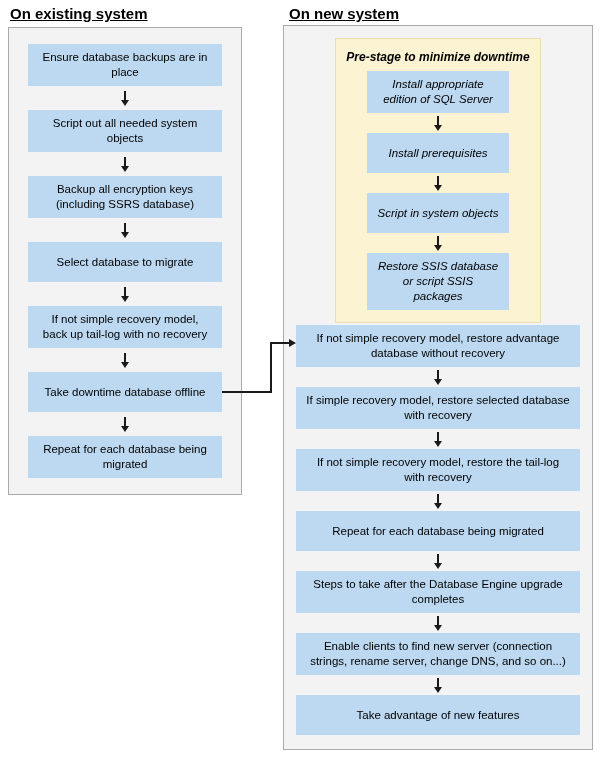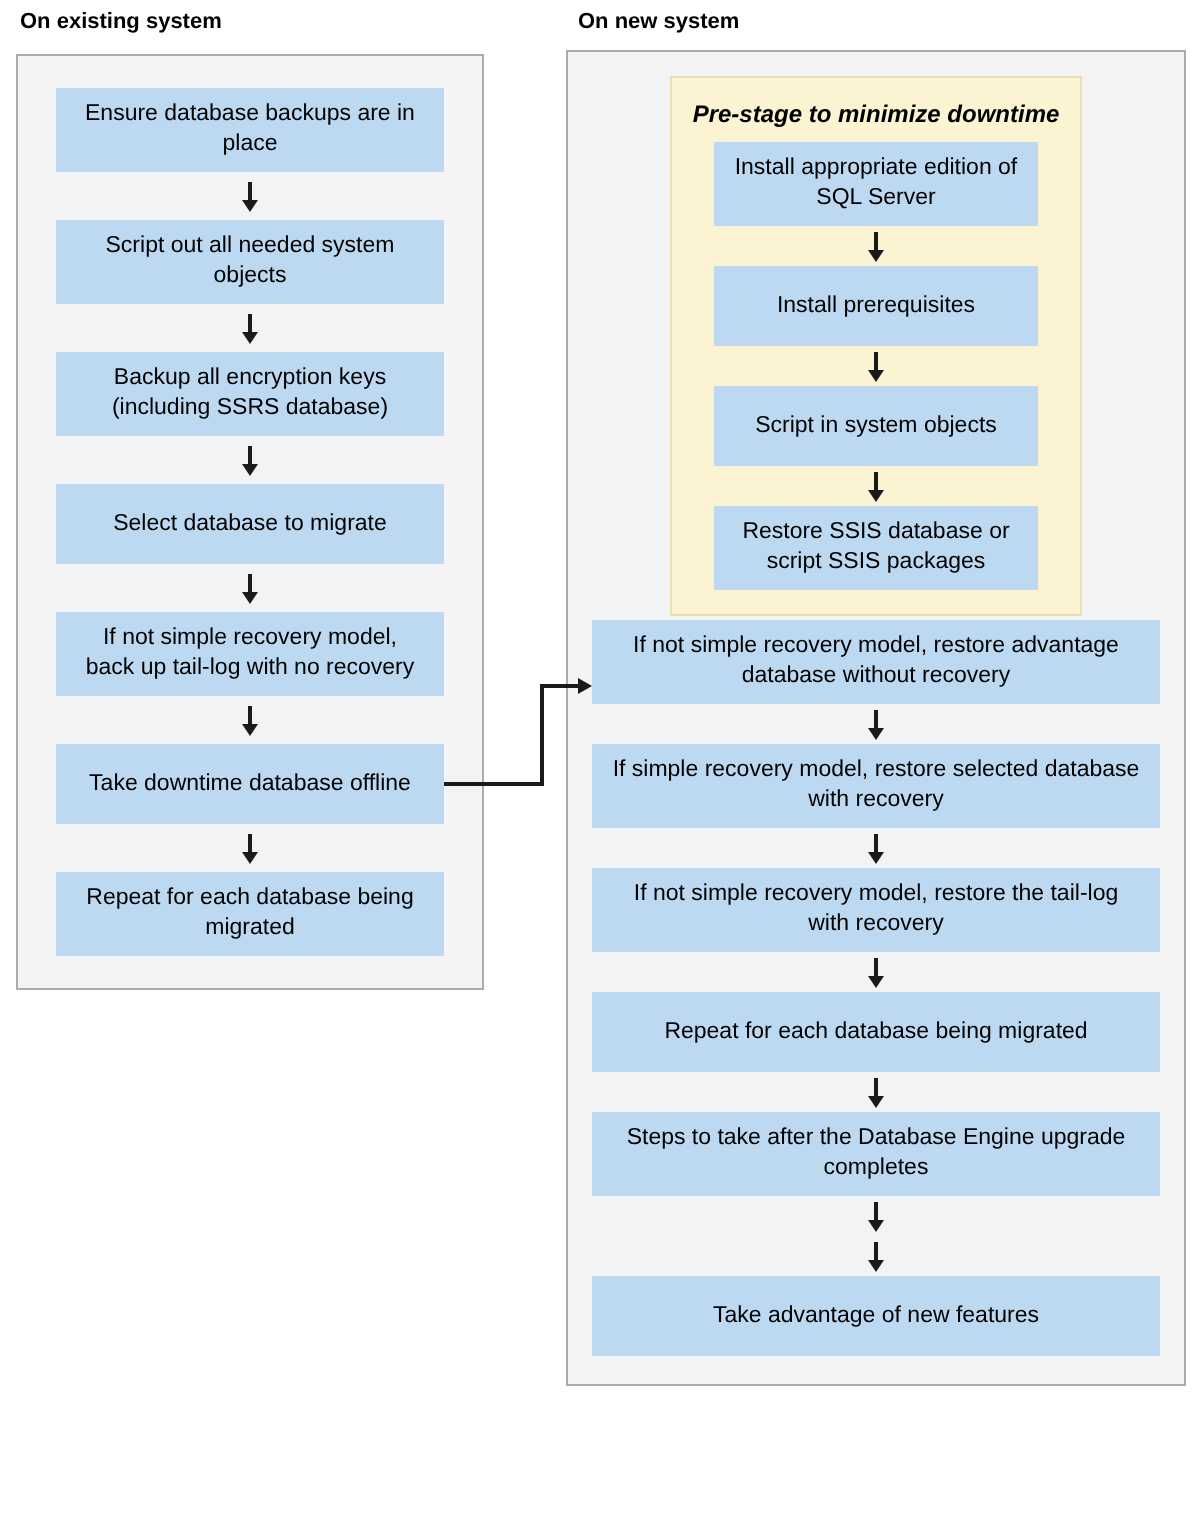--- a/index.html
+++ b/index.html
@@ -8,23 +8,24 @@
     position: relative;
     width: 600px;
     height: 759px;
     background: var(--page_bg, #ffffff);
     font-family: "Liberation Sans", sans-serif;
     color: #000;
     overflow: hidden;
   }
   .panel-title {
     position: absolute;
-    font-size: 11px;
+    font-size: 15px;
     font-weight: bold;
     white-space: nowrap;
+    text-decoration: underline;
   }
   #left-title  { left: 10px;  top: 5px; }
   #right-title { left: 289px; top: 5px; }
 
   .panel {
     position: absolute;
     background: var(--panel_bg, #f3f3f3);
     border: 1px solid var(--panel_border, #adadad);
   }
   #left-panel  { left: 8px;   top: 27px; width: 234px; padding: 16px 17px; }
@@ -53,21 +54,21 @@
     padding: 10px 0 12px;
   }
   .prestage-title {
     text-align: center;
     font-size: 12px;
     line-height: 16px;
     font-weight: bold;
     font-style: italic;
     margin-bottom: 6px;
   }
-  .prestage .step { width: 162px; }
+  .prestage .step { width: 142px; font-style: italic; }
 
   .arrow-down {
     display: flex;
     flex-direction: column;
     align-items: center;
     justify-content: center;
   }
   #left-panel .arrow-down { height: 24px; }
   #right-panel .arrow-down, .prestage .arrow-down { height: 20px; }
   .arrow-stem { width: 1.5px; height: 9px; background: var(--line, #1a1a1a); display: block; }
@@ -167,20 +168,21 @@
     <div class="step">Repeat for each database being migrated</div>
     <div class="arrow-down">
         <span class="arrow-stem"></span>
         <span class="arrow-head"></span>
       </div>
     <div class="step">Steps to take after the Database Engine upgrade completes</div>
     <div class="arrow-down">
         <span class="arrow-stem"></span>
         <span class="arrow-head"></span>
       </div>
+    <div class="step">Enable clients to find new server (connection strings, rename server, change DNS, and so on...)</div>
     <div class="arrow-down">
         <span class="arrow-stem"></span>
         <span class="arrow-head"></span>
       </div>
     <div class="step">Take advantage of new features</div>
   </div>
 
 <div class="conn" style="left: 222px; top: 391.25px; width: 49.5px; height: 1.5px;"></div>
     <div class="conn" style="left: 270px; top: 342.25px; width: 1.5px; height: 50.5px;"></div>
     <div class="conn" style="left: 270px; top: 342.25px; width: 19px; height: 1.5px;"></div>

